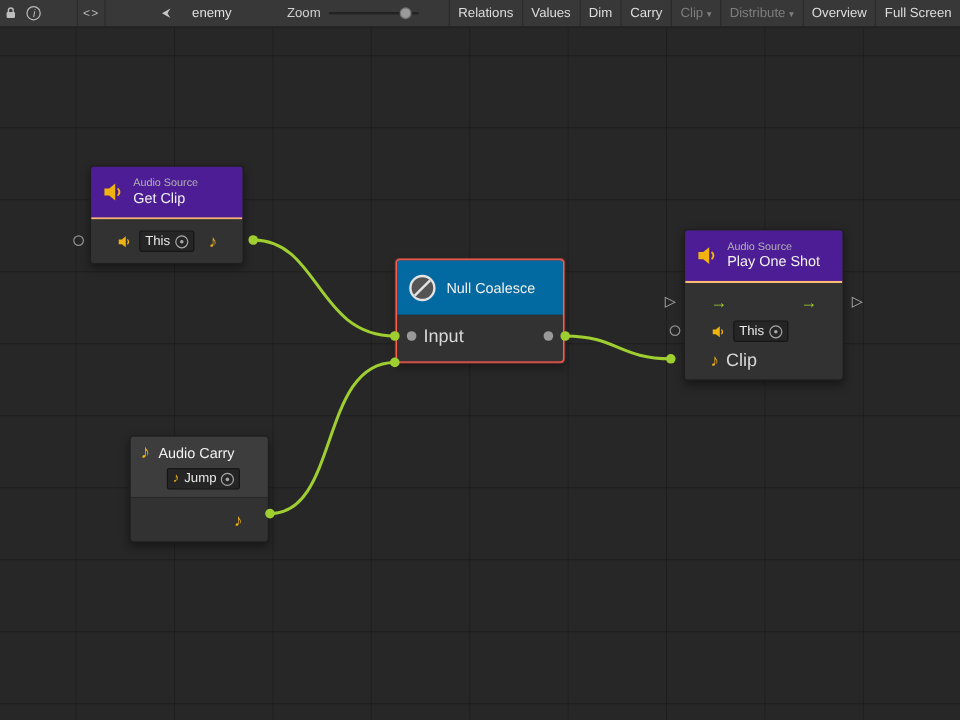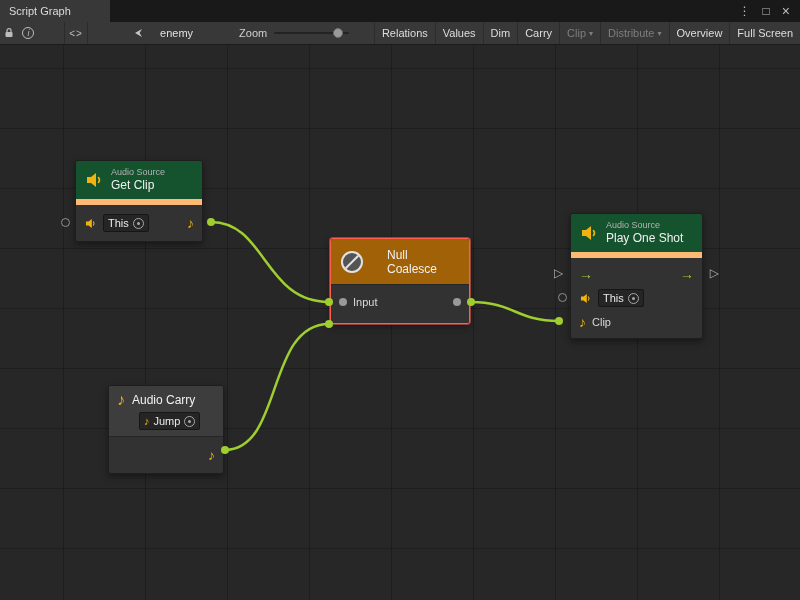--- a/index.html
+++ b/index.html
@@ -43,75 +43,65 @@
       linear-gradient(to right, rgba(0,0,0,0.22) 1px, transparent 1px),
       linear-gradient(to bottom, rgba(0,0,0,0.22) 1px, transparent 1px);
     background-size:82px 60px; background-position:63px 23px; overflow:hidden; }
 
   .wires { position:absolute; inset:0; z-index:3; pointer-events:none; }
 
   
   .node { position:absolute; z-index:2; background:#333333; border:1px solid #1e1e1e; border-radius:3px;
           box-shadow:0 3px 7px rgba(0,0,0,0.4); }
   .node.selected { border:1px solid #ff5f51; box-shadow:0 0 0 1px rgba(255,95,81,0.55), 0 3px 7px rgba(0,0,0,0.4); }
-  .node-header { background:#14532d; border-bottom:6px solid #fdba74; border-radius:2px 2px 0 0;
+  .node-header { background:#4c1d95; border-bottom:2px solid #fdba74; border-radius:2px 2px 0 0;
                  display:flex; align-items:center; gap:7px; padding:5px 8px; height:44px; }
   .titles { display:flex; flex-direction:column; line-height:1.25; }
   .cat { font-size:9px; color:#b3b3b3; }
   .title { font-size:12px; color:#f1f1f1; }
-  .node-body { padding:4px 0; background:#323232; border-radius:0 0 2px 2px; }
+  .node-body { padding:4px 13px; background:#323232; border-radius:0 0 2px 2px; }
   .row { display:flex; align-items:center; gap:6px; padding:0 8px; height:24px; }
   .row.tall { height:28px; }
   .flex1 { flex:1; }
 
   .field { display:inline-flex; align-items:center; gap:4px; background:#252525; border:1px solid #161616;
            border-radius:2px; height:18px; padding:0 4px; font-size:11px; color:#eaeaea; }
   .target-ico { width:11px; height:11px; border:1px solid #a8a8a8; border-radius:50%; position:relative; flex:none; }
   .target-ico::after { content:""; position:absolute; inset:3px; background:#a8a8a8; border-radius:50%; }
 
   .note { color:#f0b310; font-size:14px; line-height:1; }
   .note.hdr { font-size:16px; }
   .flow { color:#9fce30; font-size:14px; font-weight:bold; line-height:1; }
 
   .pdot { width:8px; height:8px; background:#999999; border-radius:50%; flex:none; }
-  .plabel { font-size:11px; color:#d9d9d9; }
+  .plabel { font-size:15px; color:#d9d9d9; }
 
   .port-circle { position:absolute; width:9px; height:9px; border:1px solid #8f8f8f; border-radius:50%; z-index:2; }
   .tri { position:absolute; color:#b0b0b0; font-size:12px; line-height:1; z-index:2; }
 
   
-  .nc-header { display:flex; align-items:center; gap:24px; padding:10px; height:46px; background:#a16207;
+  .nc-header { display:flex; align-items:center; gap:9px; padding:10px; height:46px; background:#0369a1;
                border-bottom:1px solid #262626; border-radius:2px 2px 0 0; }
   .nc-icon { width:22px; height:22px; border:2px solid #e3e3e3; border-radius:50%; background:#545454;
              position:relative; flex:none; overflow:hidden; }
   .nc-icon::after { content:""; position:absolute; left:50%; top:-3px; bottom:-3px; width:2px; margin-left:-1px;
                     background:#e3e3e3; transform:rotate(45deg); }
   .nc-body { padding:6px 0 10px 0; }
   .nc-body .row { height:22px; }
 
   
   .ac-header { background:#3d3d3d; border-bottom:1px solid #262626; border-radius:2px 2px 0 0; padding:3px 8px 5px 8px; }
   .ac-line1 { display:flex; align-items:center; gap:7px; height:22px; }
   .ac-line2 { display:flex; align-items:center; padding-left:22px; height:20px; }
 </style>
 </head>
 <body>
 
 <div class="window">
 
-  <div class="tabbar">
-    <div class="tab">
-      <span>Script Graph</span>
-    </div>
-    <div class="win-controls">
-      <span>⋮</span>
-      <span>□</span>
-      <span style="font-size:14px;">×</span>
-    </div>
-  </div>
 
   <div class="toolbar">
     <span class="tb-ico">
       <svg width="12" height="12" viewBox="0 0 12 12">
         <rect x="2.5" y="5" width="7" height="5" rx="1" fill="#bdbdbd"></rect>
         <path d="M4 5 V3.6 a2 2 0 0 1 4 0 V5" stroke="#bdbdbd" fill="none" stroke-width="1.2"></path>
       </svg>
     </span>
     <span class="tb-ico">
         <span class="info-circle">i</span>

